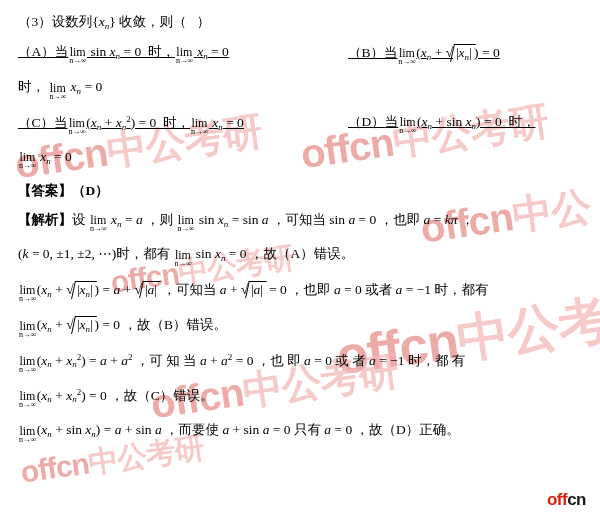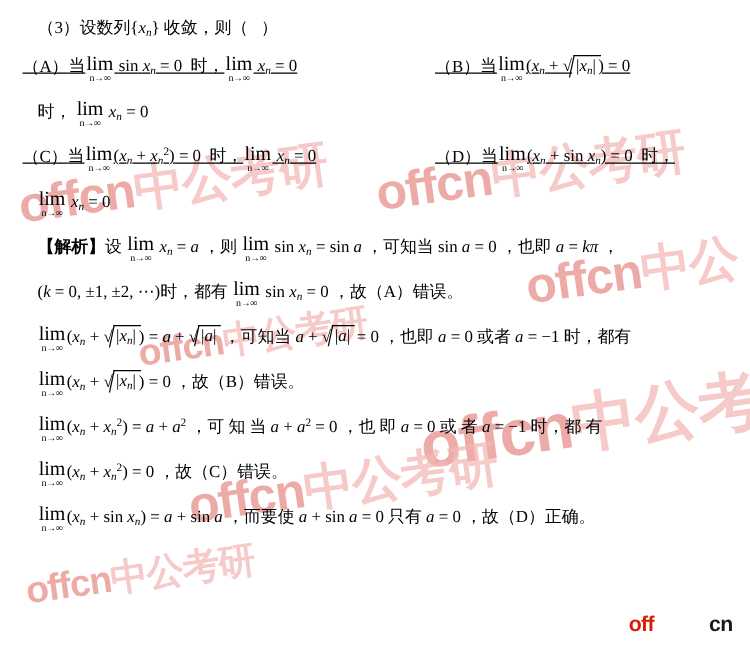--- a/index.html
+++ b/index.html
@@ -42,21 +42,21 @@
   .page {
     position: relative;
     z-index: 2;
     padding: 14px 18px 0 18px;
     box-sizing: border-box;
     width: 600px;
   }
   .line {
     font-size: 13.5px;
     line-height: 1.15;
-    margin: 0 0 13px 12px;
+    margin: 0 0 13px 0;
     white-space: nowrap;
   }
   .row {
     display: flex;
     margin: 0 0 13px 0;
     font-size: 13.5px;
     line-height: 1.15;
     text-decoration: underline;
   }
   .row .col-a { width: 330px; flex: none; }
@@ -66,21 +66,21 @@
   .math { font-family: "Liberation Serif", serif; font-style: italic; }
   .up { font-style: normal; }
   .lim {
     display: inline-block;
     vertical-align: -0.55em;
     text-align: center;
     font-style: normal;
     line-height: 1;
     margin: 0 1px;
   }
-  .lim .op { font-size: 16px; display: block; }
+  .lim .op { font-size: 12px; display: block; }
   .lim .sub { font-size: 8px; display: block; margin-top: -1px; letter-spacing: -0.3px; }
   .sub-i { font-size: 9px; vertical-align: -0.28em; font-style: italic; }
   .sup-i { font-size: 9px; vertical-align: 0.55em; font-style: normal; }
   .radical {
     display: inline-block;
     border-top: 1px solid #000;
     border-left: 1px solid #000;
     padding: 0 2px 0 3px;
     margin-left: -1px;
     transform: skewX(-12deg);
@@ -97,21 +97,21 @@
     position: absolute;
     right: 14px;
     bottom: 8px;
     z-index: 3;
     font-family: "Liberation Sans", sans-serif;
     font-weight: bold;
     font-size: 17px;
     color: #d81e06;
     letter-spacing: -0.5px;
   }
-  .footer-logo .dark { color: #1a1a1a; margin-left: 44px; }
+  .footer-logo .dark { color: #1a1a1a; }
 </style>
 </head>
 <body>
 
 <div class="wm-layer">
   <div class="wm wm-big" style="left:14px; top:120px; transform:rotate(-8deg);"><span class="o">offcn</span>中公考研</div>
   <div class="wm wm-big" style="left:300px; top:110px; transform:rotate(-8deg);"><span class="o">offcn</span>中公考研</div>
   <div class="wm wm-mid" style="left:110px; top:250px; transform:rotate(-8deg);"><span class="o">offcn</span>中公考研</div>
   <div class="wm wm-lrg" style="left:335px; top:300px; transform:rotate(-8deg);"><span class="o">offcn</span>中公考研</div>
   <div class="wm wm-big" style="left:150px; top:360px; transform:rotate(-8deg);"><span class="o">offcn</span>中公考研</div>
@@ -144,20 +144,23 @@
     </div>
     <div class="col-b">
       <span>（D）</span><span>当<span class="lim"><span class="op">lim</span><span class="sub">n→∞</span></span>(<span class="math">x</span><span class="sub-i">n</span> + <span class="up">sin</span> <span class="math">x</span><span class="sub-i">n</span>) = 0&nbsp; 时，</span>
     </div>
   </div>
 
   <p class="line">
     <span class="lim"><span class="op">lim</span><span class="sub">n→∞</span></span>&nbsp;<span class="math">x</span><span class="sub-i">n</span> = 0
   </p>
 
+  <p class="line">
+    <span class="label">【答案】</span><span class="bold">（D）</span>
+  </p>
 
   <p class="line">
     <span class="label">【解析】</span>设 <span class="lim"><span class="op">lim</span><span class="sub">n→∞</span></span>&nbsp;<span class="math">x</span><span class="sub-i">n</span> = <span class="math">a</span> ，则 <span class="lim"><span class="op">lim</span><span class="sub">n→∞</span></span>&nbsp;<span class="up">sin</span> <span class="math">x</span><span class="sub-i">n</span> = <span class="up">sin</span> <span class="math">a</span> ，可知当 <span class="up">sin</span> <span class="math">a</span> = 0 ，也即 <span class="math">a</span> = <span class="math">kπ</span> ，
   </p>
 
   <p class="line">
     (<span class="math">k</span> = 0, ±1, ±2, ⋯)时，都有 <span class="lim"><span class="op">lim</span><span class="sub">n→∞</span></span>&nbsp;<span class="up">sin</span> <span class="math">x</span><span class="sub-i">n</span> = 0 ，故（A）错误。
   </p>
 
   <p class="line">

